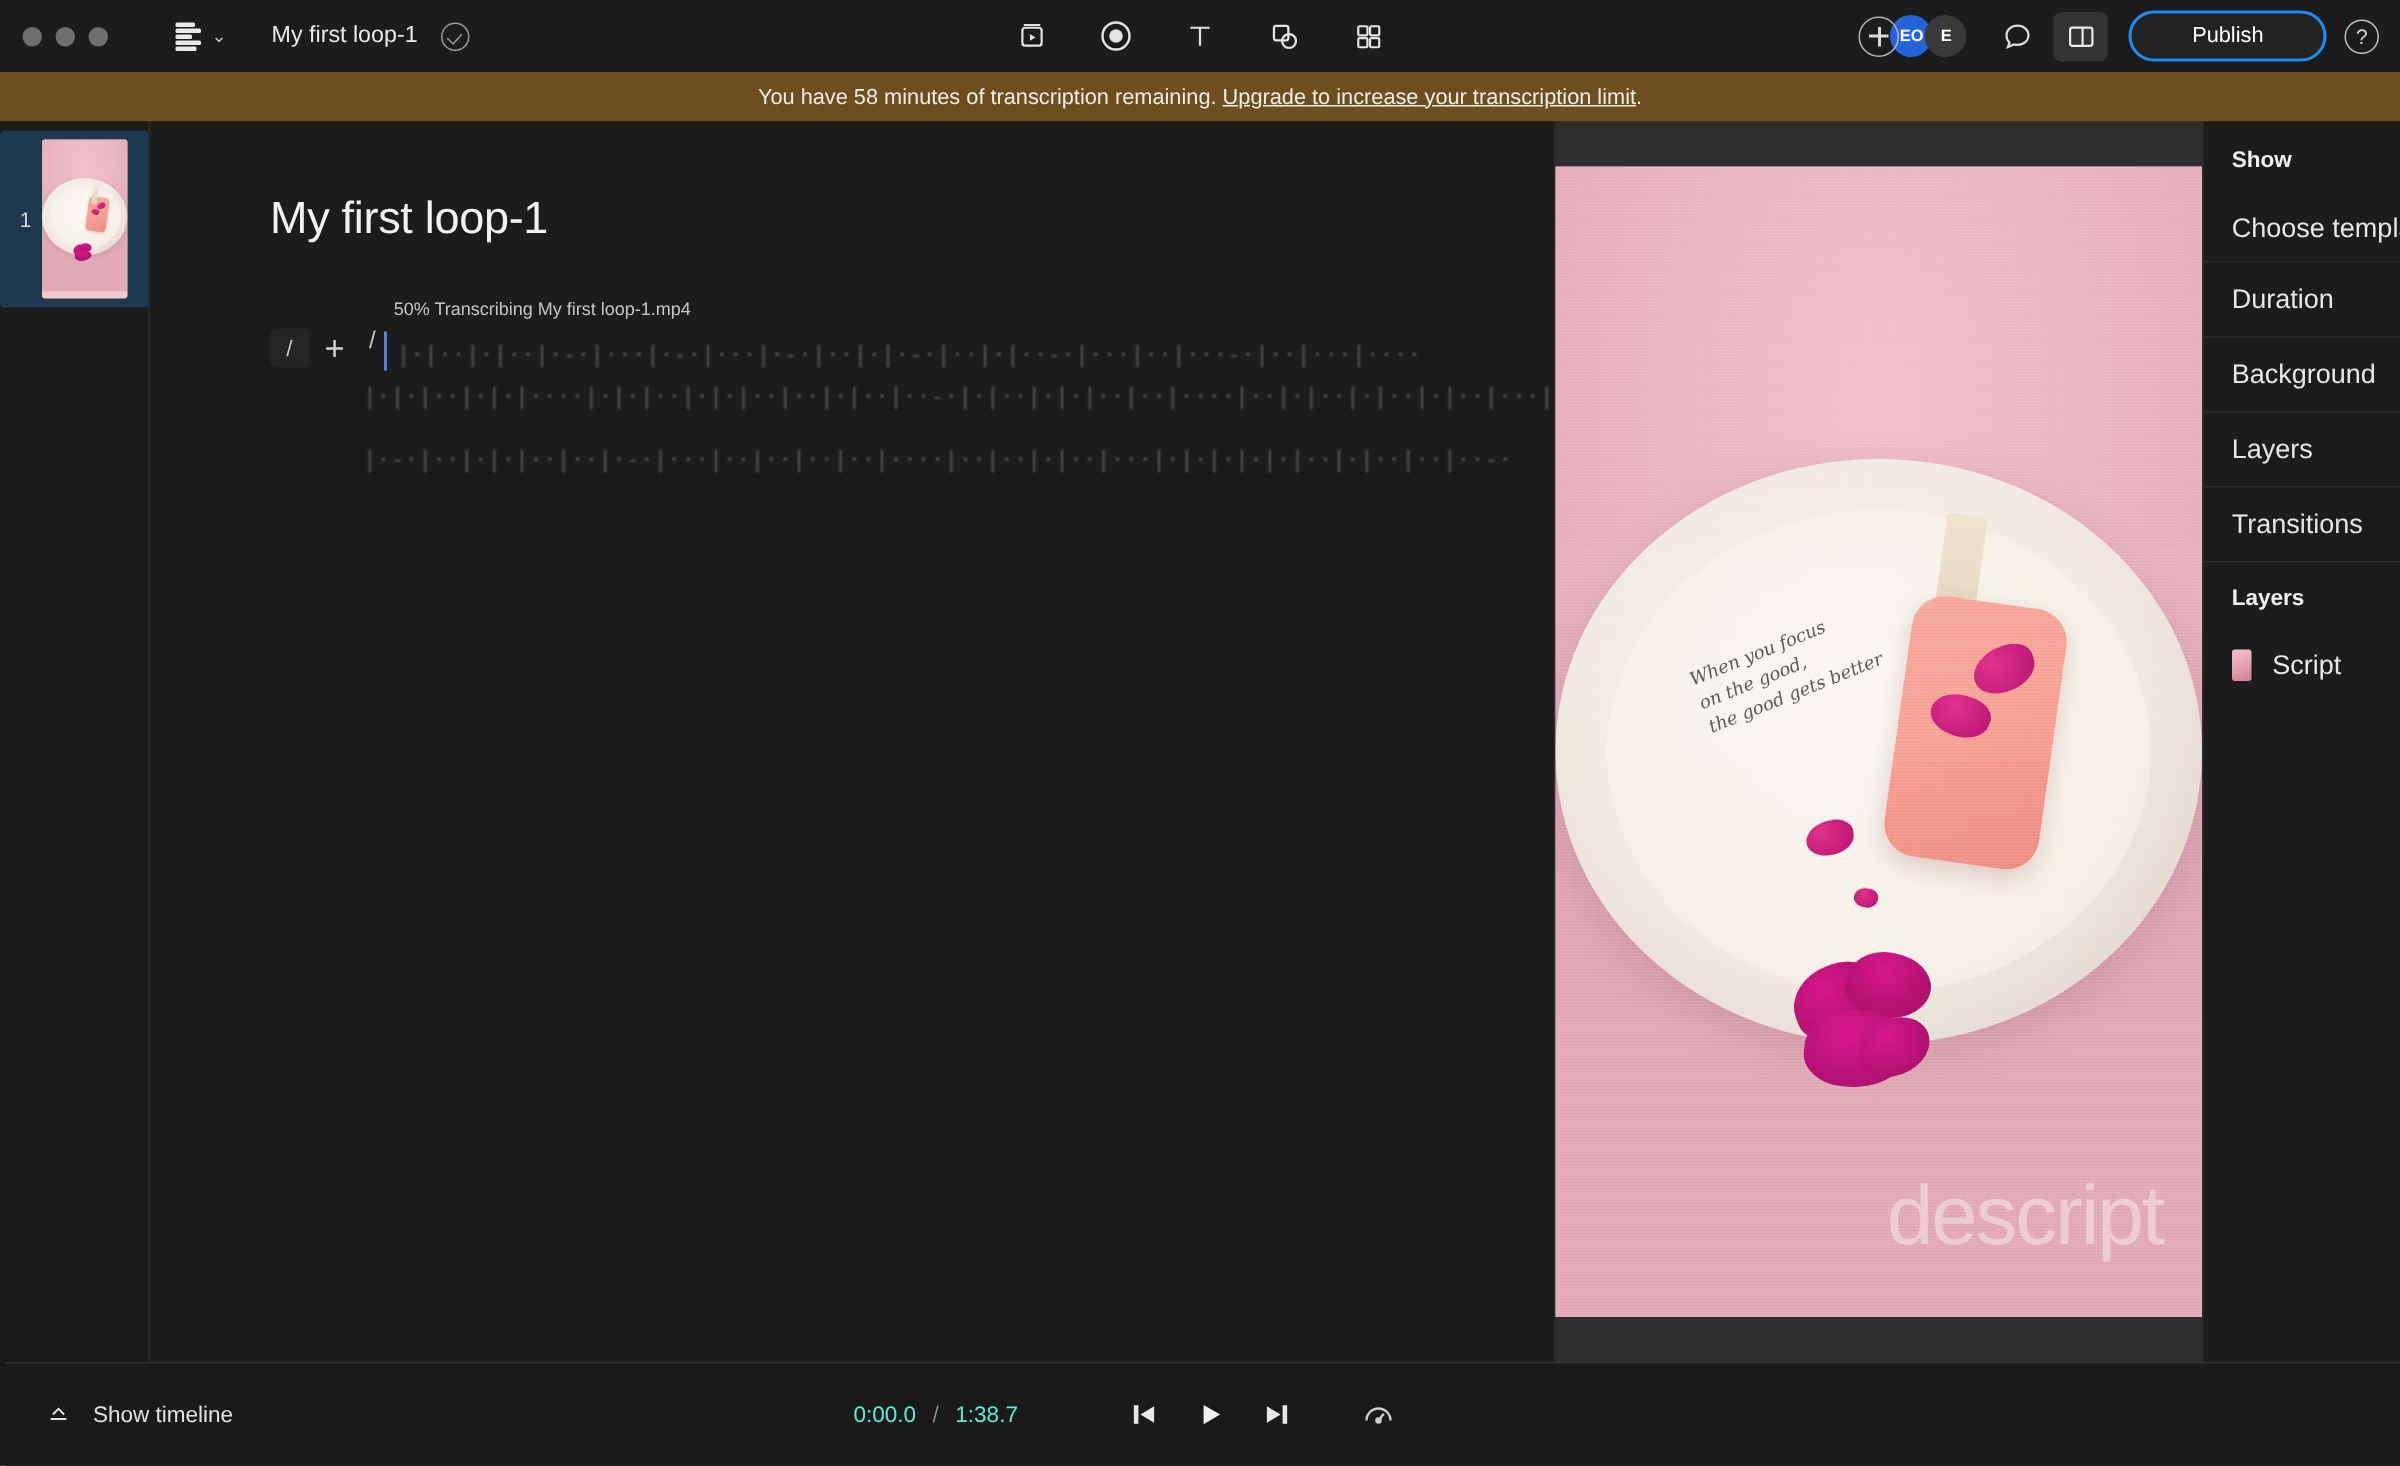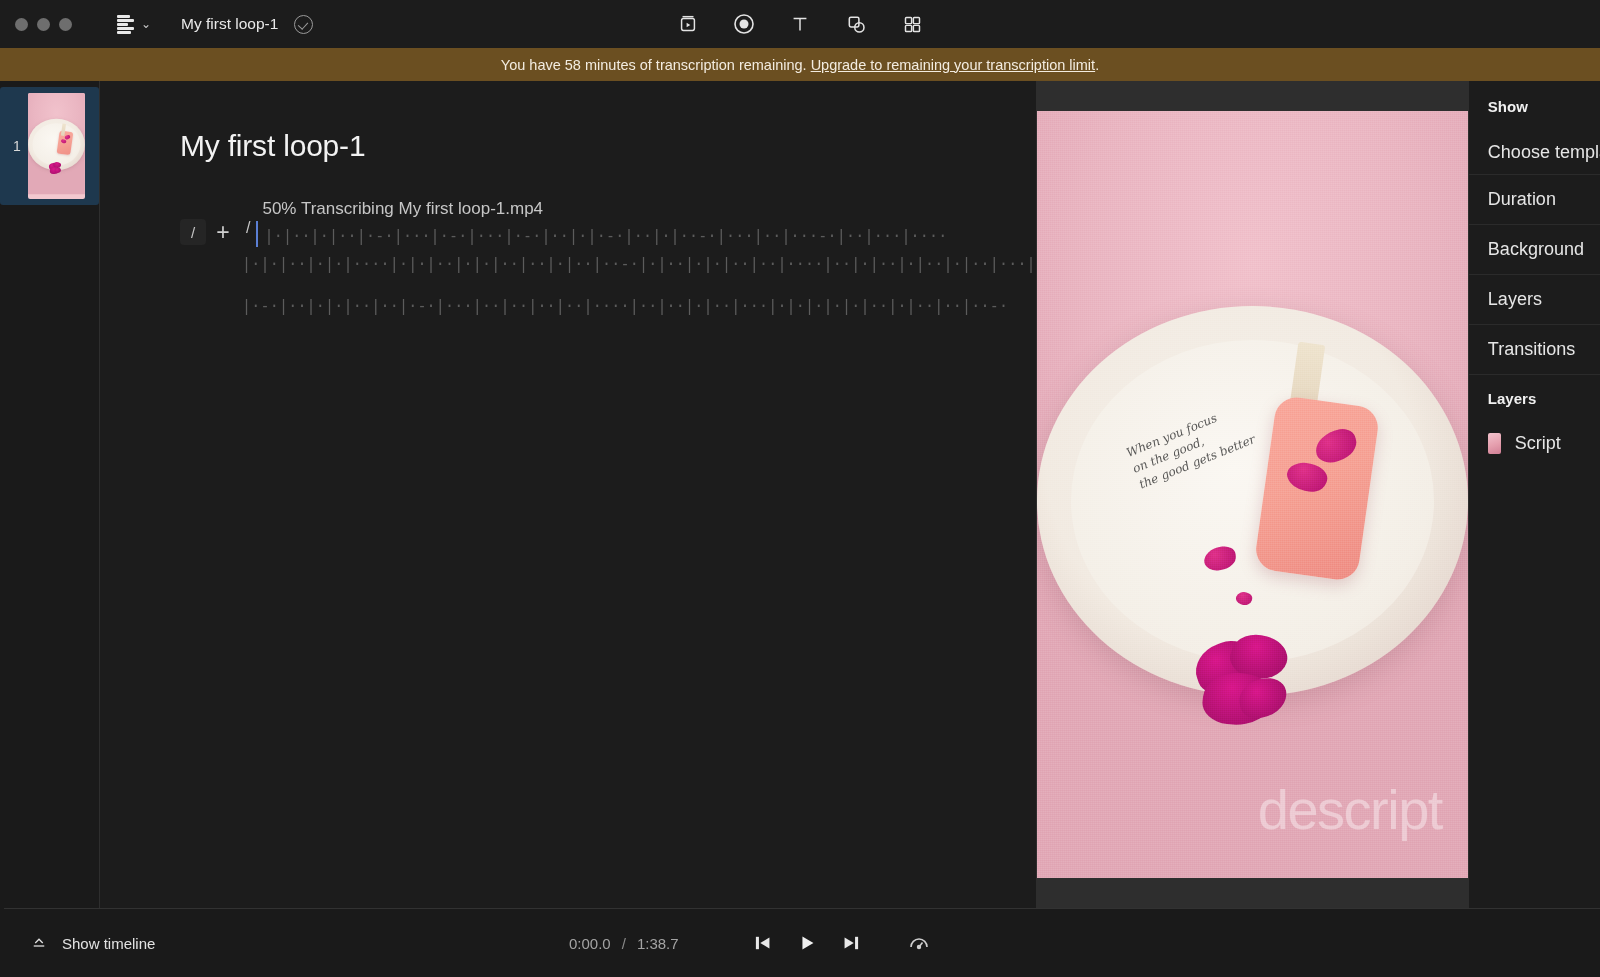--- a/index.html
+++ b/index.html
@@ -158,21 +158,21 @@
   }
   .slash-plain {
     margin-left: 10px; margin-top: 4px; color: #c5c5c5; font-size: 16px;
   }
   .transcribe-block { margin-left: 6px; position: relative; }
   .cursor-bar {
     position: absolute; left: 0; top: 6px; width: 2px; height: 26px; background: #5b7fd4;
   }
   .transcribe-tag {
     position: absolute; top: -16px; left: 6px;
-    color: #c6c6c6; font-size: 17px; white-space: nowrap;
+    color: #c6c6c6; font-size: 12px; white-space: nowrap;
   }
   .blurline {
     margin-left: 8px;
     color: #5c5c5c; font-size: 15px; letter-spacing: 0.2px;
     white-space: nowrap; font-family: "DejaVu Sans Mono", monospace;
     line-height: 42px;
     filter: blur(0.6px);
     user-select: none;
   }
   .blurline.l2 { margin-left: 0; }
@@ -282,21 +282,21 @@
   .bottombar {
     position: absolute; bottom: 0; left: 4px; width: 1600px; height: 69px;
     background: #1a1a1a; border-top: 1px solid #323232;
     display: flex; align-items: center; text-align: right;
   }
   .show-timeline { display: flex; align-items: center; gap: 13px; margin-left: 25px; cursor: pointer; }
   .show-timeline span { color: #e2e2e2; font-size: 15px; }
   .transport {
     position: absolute; left: 565px; display: flex; align-items: center; gap: 0;
   }
-  .time-text { color: #a3a3a3; font-size: 15px; white-space: nowrap; }
+  .time-text { color: #5eead4; font-size: 15px; white-space: nowrap; }
   .time-sep { color: #8a8a8a; font-size: 15px; margin: 0 11px; }
   .tbtn {
     width: 44px; height: 38px; display: flex; align-items: center; justify-content: center;
     cursor: pointer;
   }
   .tbtn.first { margin-left: 62px; }
 </style>
 </head>
 <body>
 
@@ -349,24 +349,44 @@
     <div class="ttool">
       <svg width="21" height="21" viewBox="0 0 24 24" fill="none" stroke="#e3e3e3" stroke-width="1.7">
         <rect x="4" y="4" width="7" height="7" rx="1"></rect>
           <rect x="13" y="4" width="7" height="7" rx="1"></rect>
         <rect x="4" y="13" width="7" height="7" rx="1"></rect>
           <rect x="13" y="13" width="7" height="7" rx="1"></rect>
       </svg>
     </div>
   </div>
 
+  <div class="right-tools">
+    <div class="plus-circle"></div>
+    <div class="avatars">
+      <div class="av a1">EO</div>
+      <div class="av a2">E</div>
+    </div>
+    <div class="icon-btn" style="margin-left:16px">
+      <svg width="22" height="22" viewBox="0 0 24 24" fill="none" stroke="#dcdcdc" stroke-width="1.6">
+        <path d="M20 11.5c0 4-3.6 7-8 7a9.6 9.6 0 0 1-2.6-.35L5 20l1.2-3.3A6.9 6.9 0 0 1 4 11.5c0-4 3.6-7 8-7s8 3 8 7z"></path>
+      </svg>
+    </div>
+    <div class="icon-btn active" style="margin-left:6px">
+      <svg width="21" height="21" viewBox="0 0 24 24" fill="none" stroke="#e8e8e8" stroke-width="1.7">
+        <rect x="3.5" y="5" width="17" height="14" rx="1.8"></rect>
+          <path d="M13 5v14"></path>
+      </svg>
+    </div>
+    <div class="publish-btn">Publish</div>
+    <div class="help-circle">?</div>
+  </div>
 </div>
 
 <div class="banner">
-  <span>You have 58 minutes of transcription remaining.</span>&nbsp;<a>Upgrade to remaining your transcription limit</a><span>.</span>
+  <span>You have 58 minutes of transcription remaining.</span>&nbsp;<a>Upgrade to increase your transcription limit</a><span>.</span>
 </div>
 
 <div class="workspace">
 
   <div class="scene-strip">
     <div class="scene-card">
       <div class="scene-num">1</div>
       <div class="scene-thumb">
         <div class="photo-bg" style="transform:scale(0.132);transform-origin:0 0;width:431px;height:767px;">
           <div class="plate">

